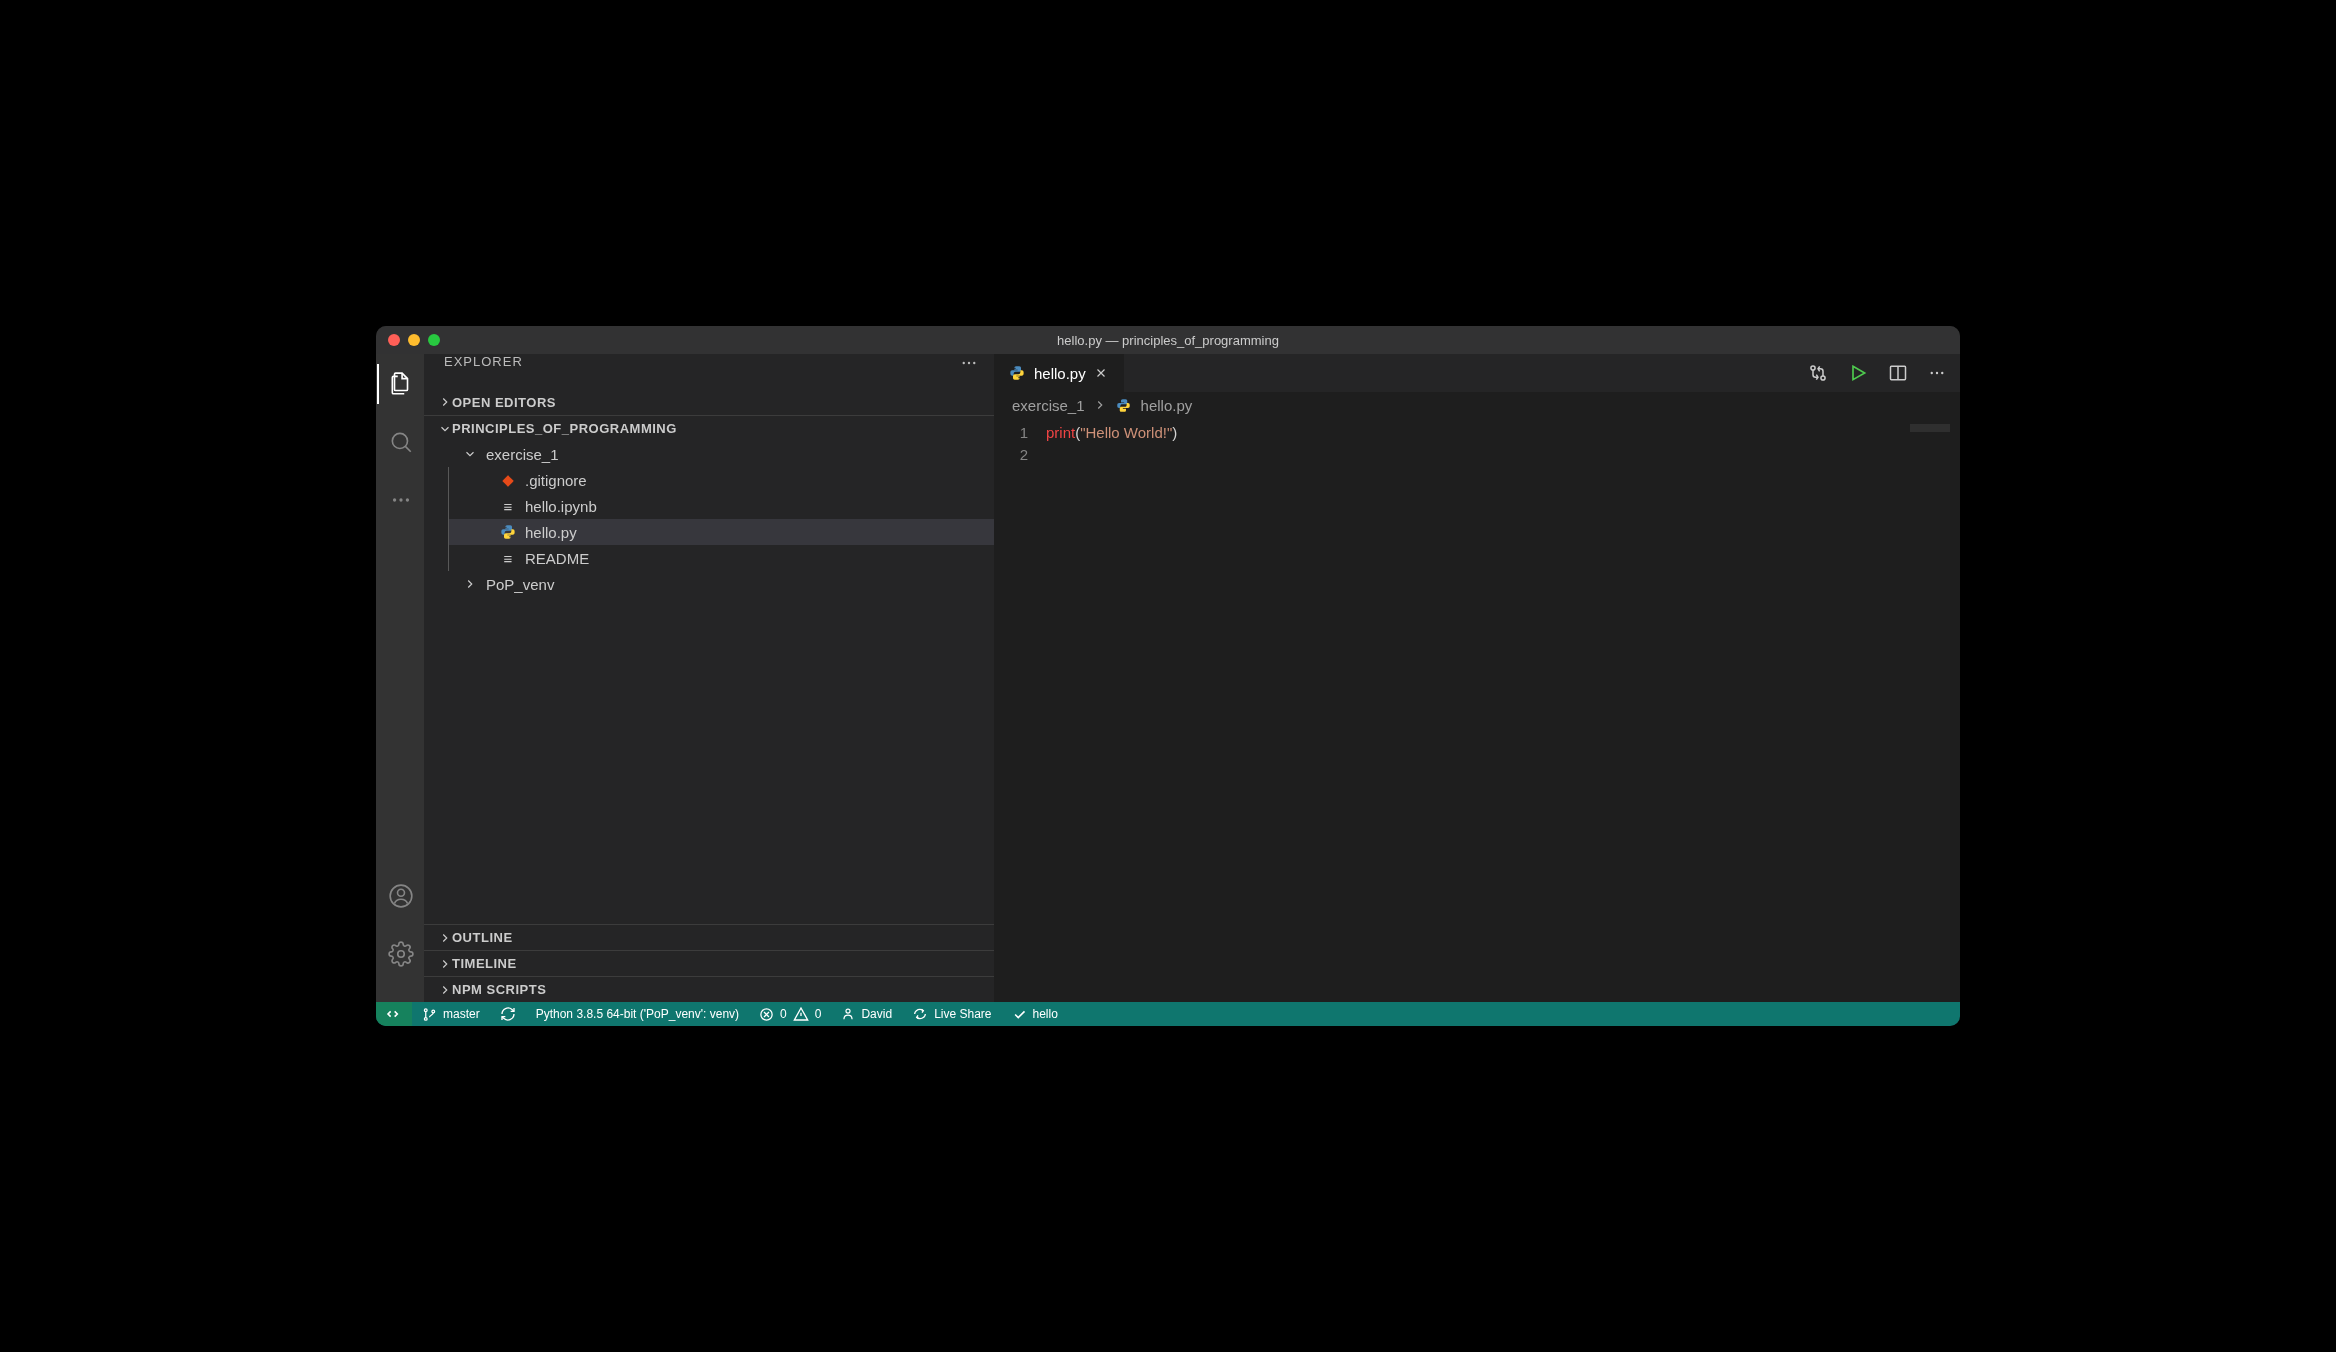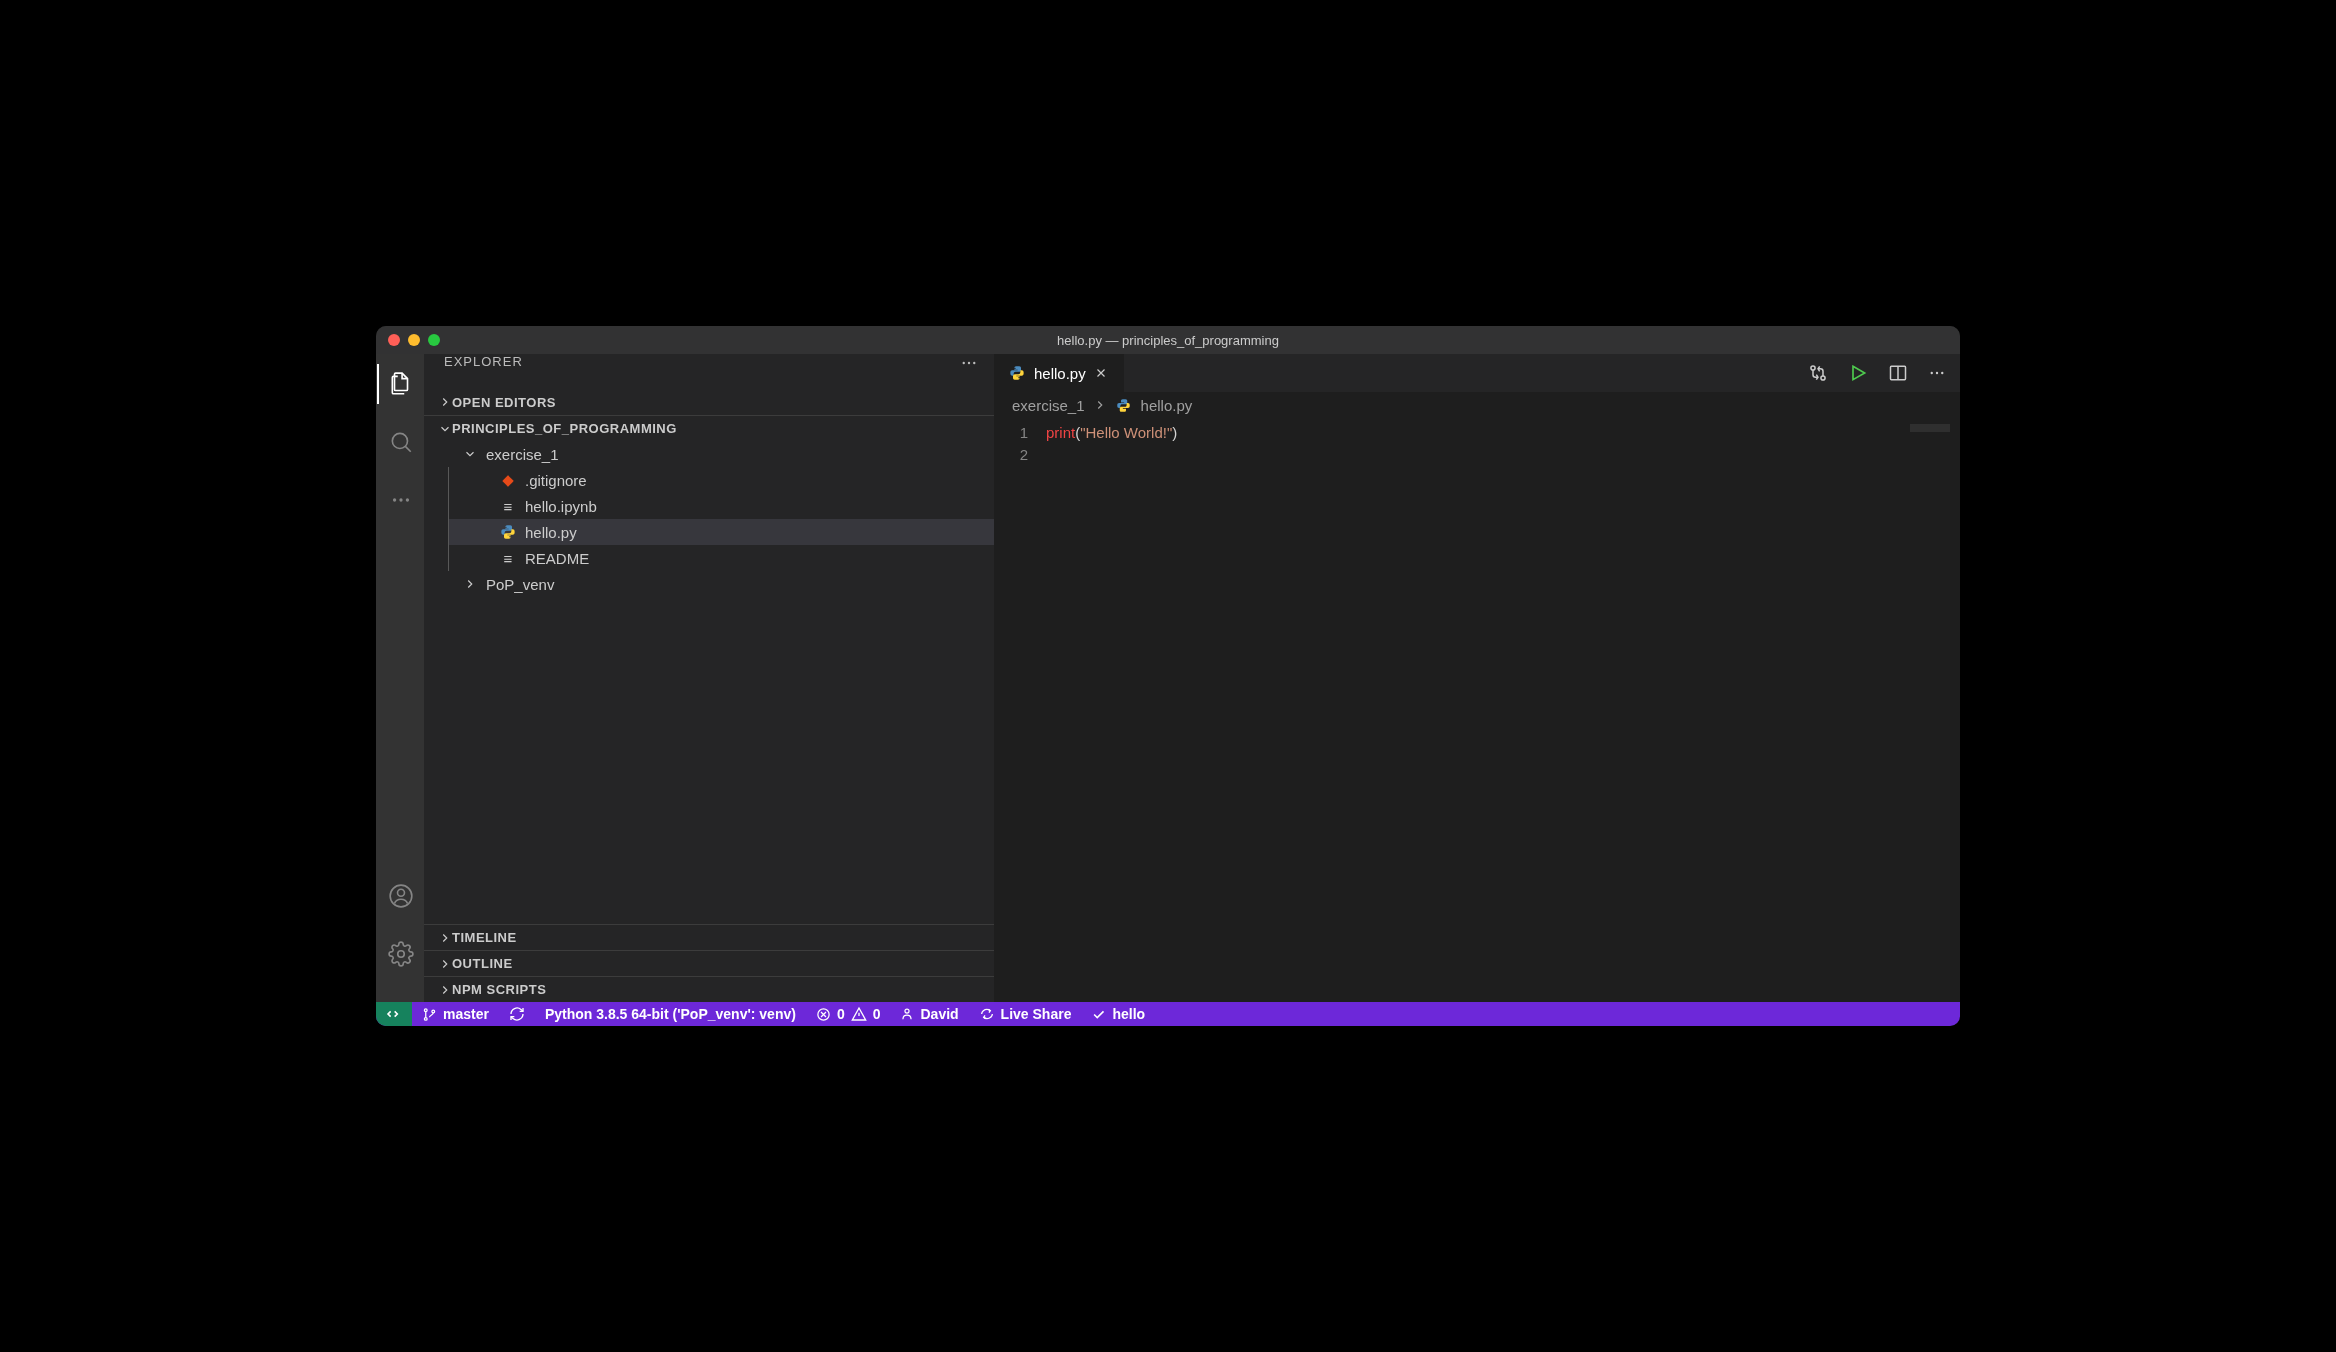--- a/index.html
+++ b/index.html
@@ -36,21 +36,21 @@
 .tabs { height:38px; display:flex; align-items:stretch; background:#252526; }
 .tab { display:flex; align-items:center; gap:8px; padding:0 12px 0 14px; background:#1e1e1e; color:#fff; font-size:15px; cursor:pointer; }
 .tab .close{color:#ccc;width:18px;text-align:center}
 .tabs .sp{flex:1}
 .tabactions{display:flex;align-items:center;gap:20px;padding-right:14px;color:#ccc}
 .breadcrumb{height:26px;display:flex;align-items:center;gap:8px;padding-left:18px;color:#a0a0a0;font-size:15px}
 .code { flex:1; display:flex; font-family:Menlo,Consolas,monospace; font-size:15px; padding-top:4px; position:relative;}
 .gutter{width:52px;text-align:right;color:#858585;padding-right:18px;line-height:22px}
 .lines{flex:1;line-height:22px;color:#d4d4d4;white-space:pre}
 .fn{color:#ef4444}.str{color:#ce9178}.pn{color:#d4d4d4}
-.statusbar { height:24px; background:#6d28d9; display:flex; align-items:center; color:#fff; font-size:14px;font-weight:bold; }
+.statusbar { height:24px; background:#0f766e; display:flex; align-items:center; color:#fff; font-size:12px; }
 .remote{background:#16825d;height:100%;width:36px;display:flex;align-items:center;justify-content:center}
 .sbitem{display:flex;align-items:center;gap:6px;padding:0 10px;height:100%;cursor:pointer;white-space:nowrap}
 svg{display:block}
 .minimap{position:absolute;top:6px;right:10px;width:40px;height:8px;background:#3a3a3a;opacity:.6}
 </style>
 </head>
 <body>
 
 <div class="window">
   <div class="titlebar">
@@ -168,29 +168,29 @@
             </span>
           <span>PoP_venv</span>
         </div>
       </div>
       <div class="section">
         <span class="chev">
             <svg width="14" height="14" viewBox="0 0 24 24" fill="none" stroke="currentColor" stroke-width="2">
               <path d="m9 18 6-6-6-6"></path>
             </svg>
           </span>
+        <span>OUTLINE</span>
+      </div>
+      <div class="section">
+        <span class="chev">
+            <svg width="14" height="14" viewBox="0 0 24 24" fill="none" stroke="currentColor" stroke-width="2">
+              <path d="m9 18 6-6-6-6"></path>
+            </svg>
+          </span>
         <span>TIMELINE</span>
-      </div>
-      <div class="section">
-        <span class="chev">
-            <svg width="14" height="14" viewBox="0 0 24 24" fill="none" stroke="currentColor" stroke-width="2">
-              <path d="m9 18 6-6-6-6"></path>
-            </svg>
-          </span>
-        <span>OUTLINE</span>
       </div>
       <div class="section">
         <span class="chev">
             <svg width="14" height="14" viewBox="0 0 24 24" fill="none" stroke="currentColor" stroke-width="2">
               <path d="m9 18 6-6-6-6"></path>
             </svg>
           </span>
         <span>NPM SCRIPTS</span>
       </div>
     </div>

